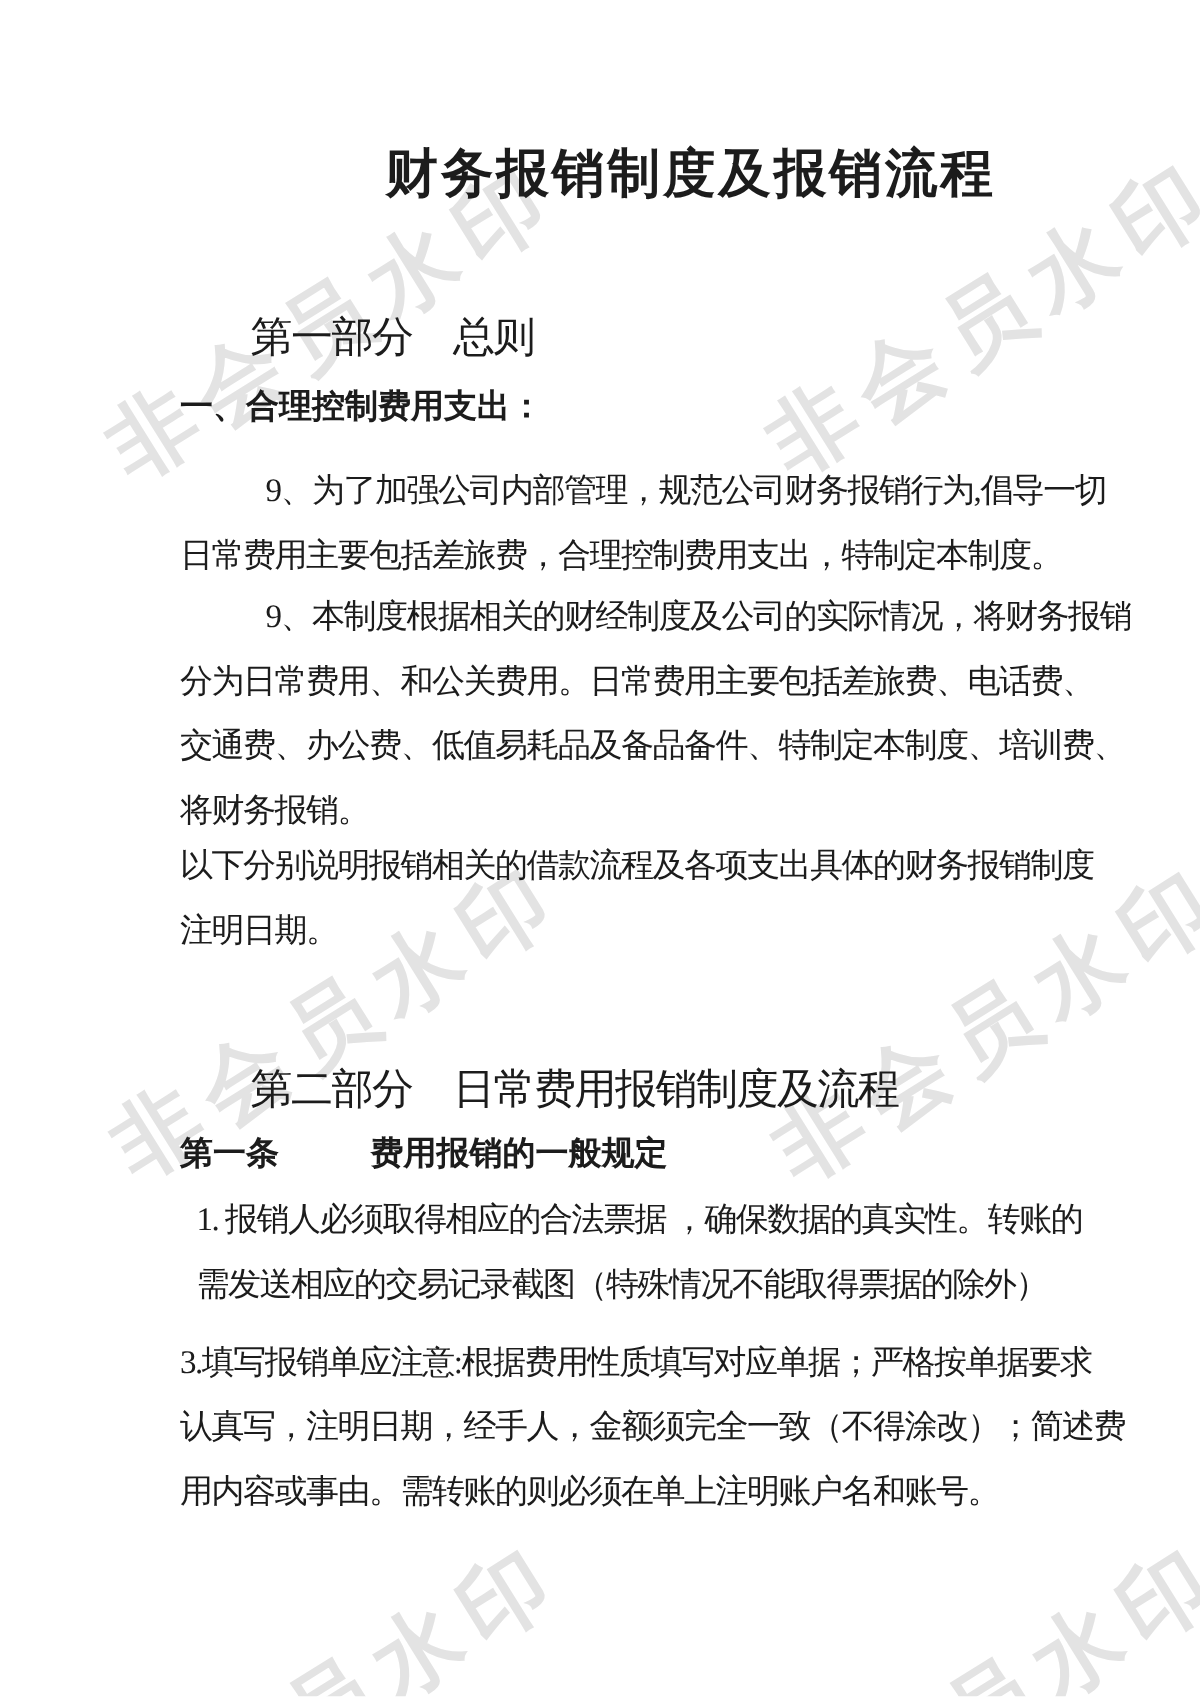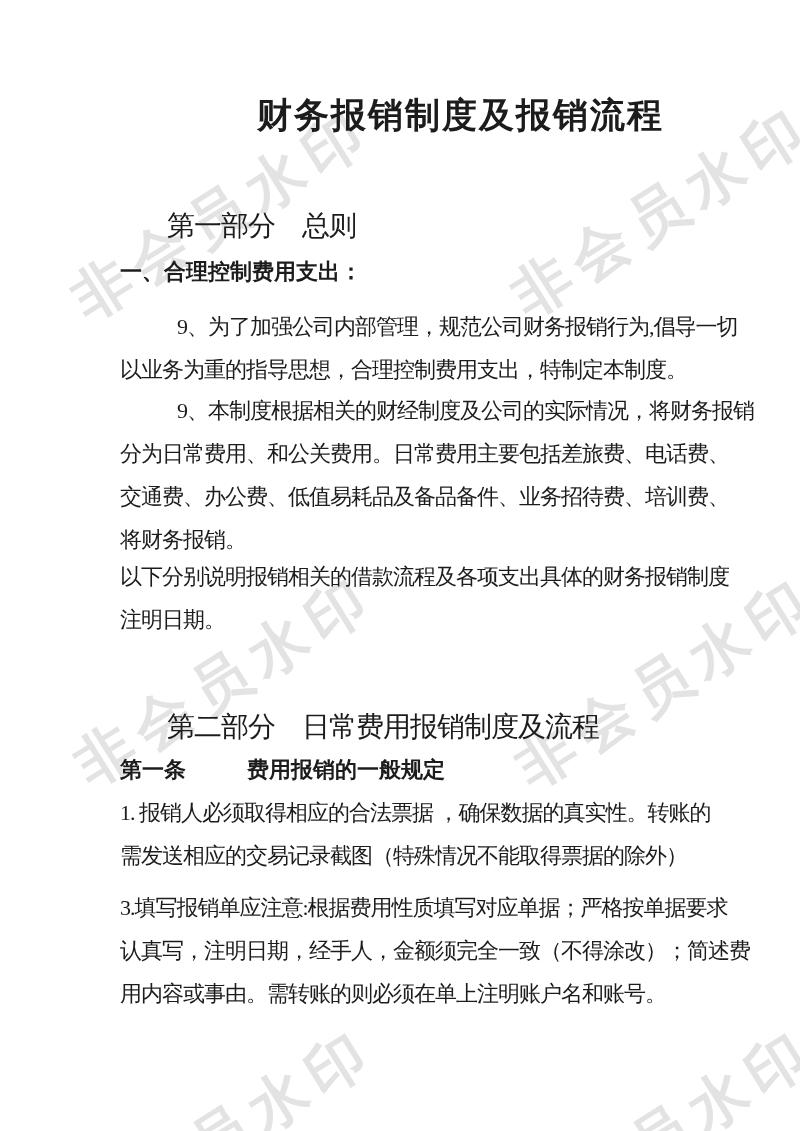--- a/index.html
+++ b/index.html
@@ -87,21 +87,21 @@
     position: absolute;
     left: 120px;
     margin: 0;
     font-size: 22px;
     letter-spacing: -1px;
     line-height: 43px;
   }
   .p-para1 { top: 305px; }
   .p-para2 { top: 389px; }
   .p-para3 { top: 555px; }
-  .p-item1 { top: 791px; }
+  .p-item1 { top: 791px; margin-left: 11px; }
   .p-item2 { top: 886px; }
 
   .line { white-space: nowrap; }
   .line.ind { padding-left: 57px; }
 </style>
 </head>
 <body>
 
 <div class="page">
 
@@ -117,27 +117,27 @@
   <div class="content">
 
     <h1 class="doc-title">财务报销制度及报销流程</h1>
 
     <h2 class="section-heading h-part1">第一部分　总则</h2>
 
     <h3 class="sub-heading h-scope">一、合理控制费用支出：</h3>
 
     <div class="para p-para1">
       <div class="line ind">9、为了加强公司内部管理，规范公司财务报销行为,倡导一切</div>
-      <div class="line">以业务为重的指导思想，合理控制费用支出，特制定本制度。</div>
+      <div class="line">日常费用主要包括差旅费，合理控制费用支出，特制定本制度。</div>
     </div>
 
     <div class="para p-para2">
       <div class="line ind">9、本制度根据相关的财经制度及公司的实际情况，将财务报销</div>
       <div class="line">分为日常费用、和公关费用。日常费用主要包括差旅费、电话费、</div>
-      <div class="line">交通费、办公费、低值易耗品及备品备件、业务招待费、培训费、</div>
+      <div class="line">交通费、办公费、低值易耗品及备品备件、特制定本制度、培训费、</div>
       <div class="line">将财务报销。</div>
     </div>
 
     <div class="para p-para3">
       <div class="line">以下分别说明报销相关的借款流程及各项支出具体的财务报销制度</div>
       <div class="line">注明日期。</div>
     </div>
 
     <h2 class="section-heading h-part2">第二部分　日常费用报销制度及流程</h2>
 

